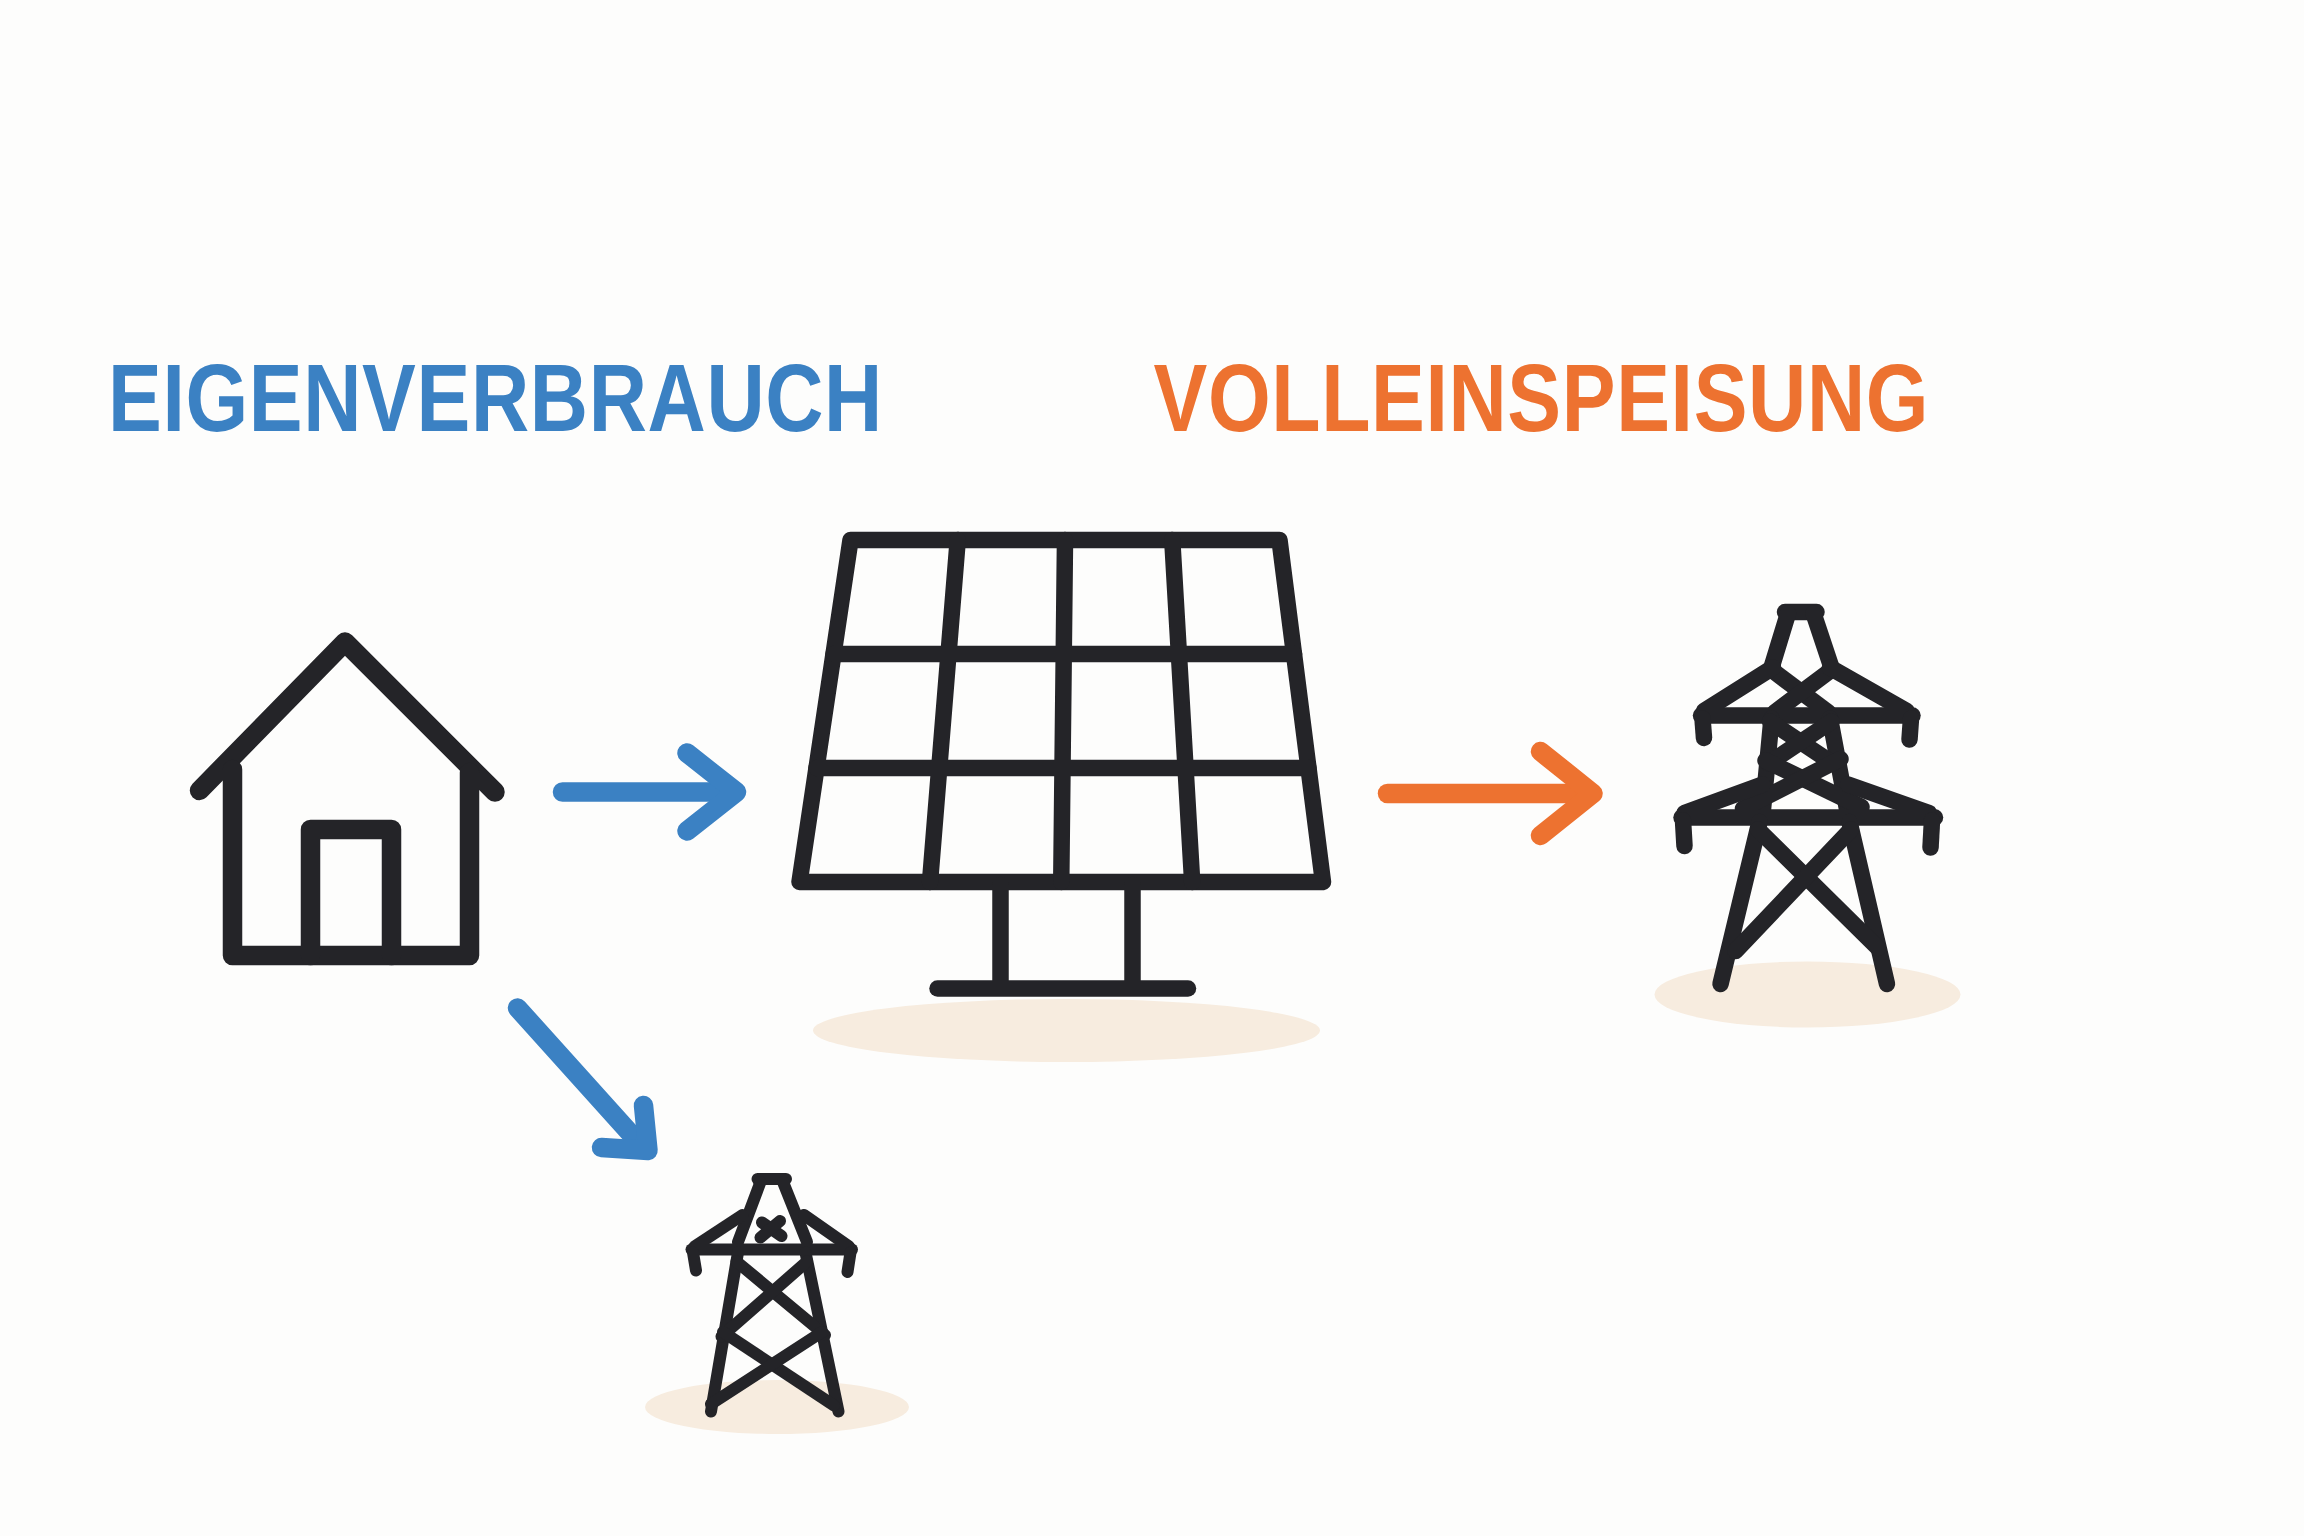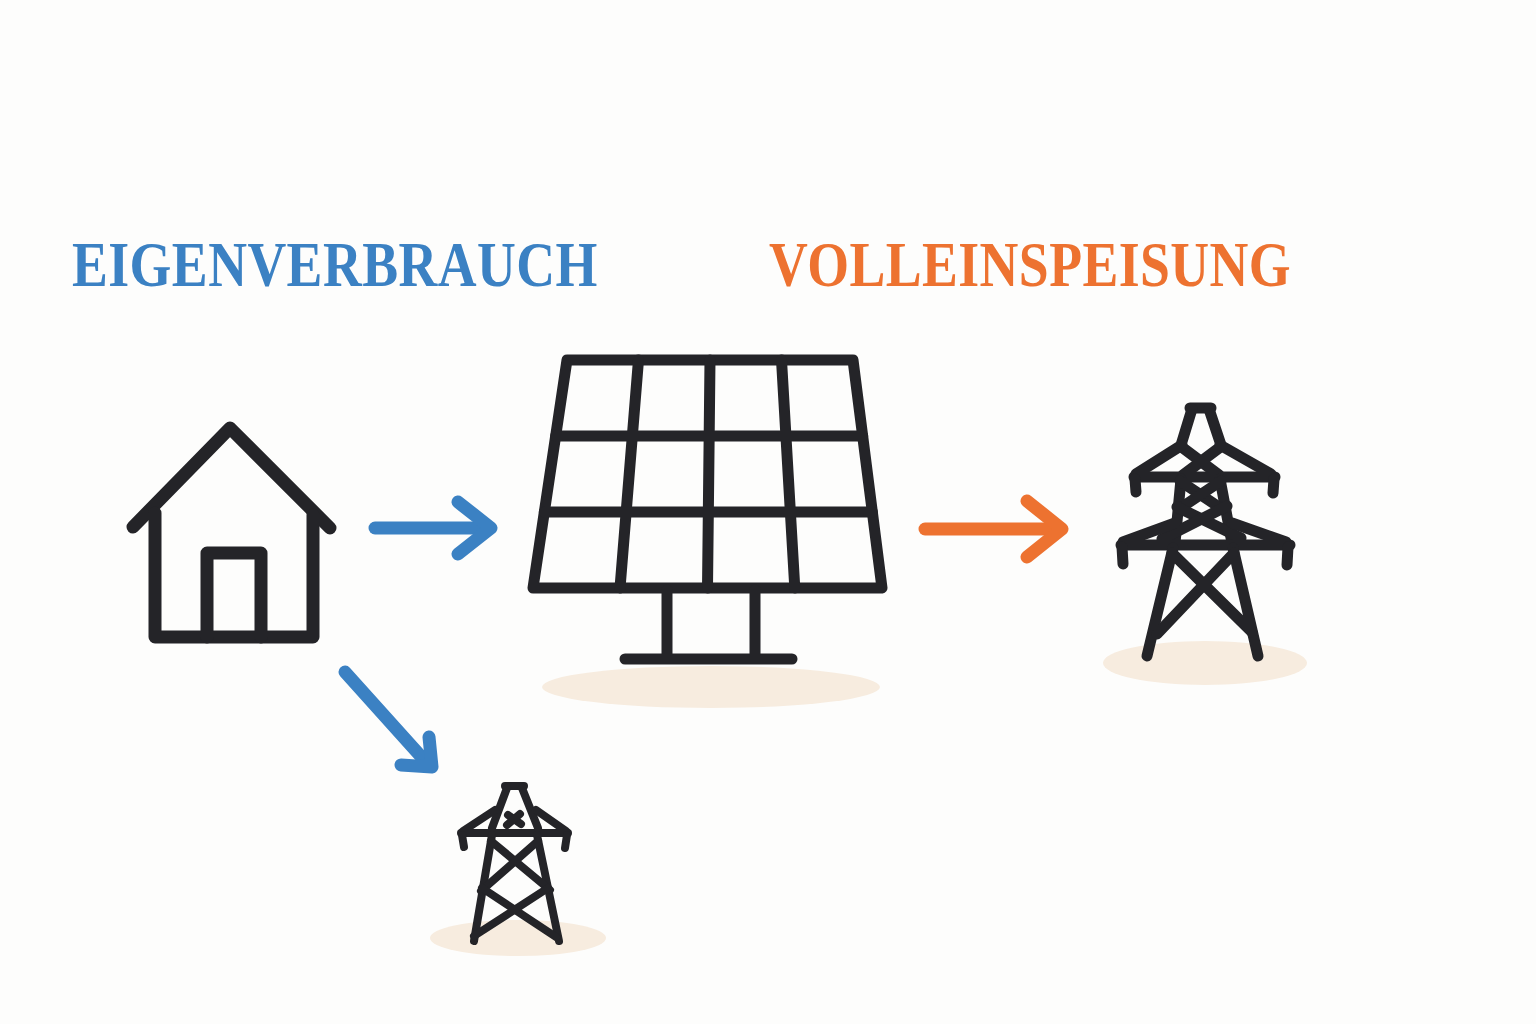--- a/index.html
+++ b/index.html
@@ -9,21 +9,21 @@
     --orange:#ed7230;
     --shadow-beige:#f7ecdf;
   }
   html,body{margin:0;padding:0;}
   body{
     width:1536px;height:1024px;
     background:var(--background);
     font-family:"Liberation Sans", sans-serif;
     overflow:hidden;
   }
-  .canvas{position:relative;width:1270px;height:1024px;font-family:Liberation Serif, serif;}
+  .canvas{position:relative;width:1270px;height:1024px;}
   .heading{
     position:absolute;
     font-weight:700;
     font-size:64px;
     line-height:64px;
     white-space:nowrap;
     transform:scaleX(0.84);
     transform-origin:0 50%;
     letter-spacing:0.5px;
   }

